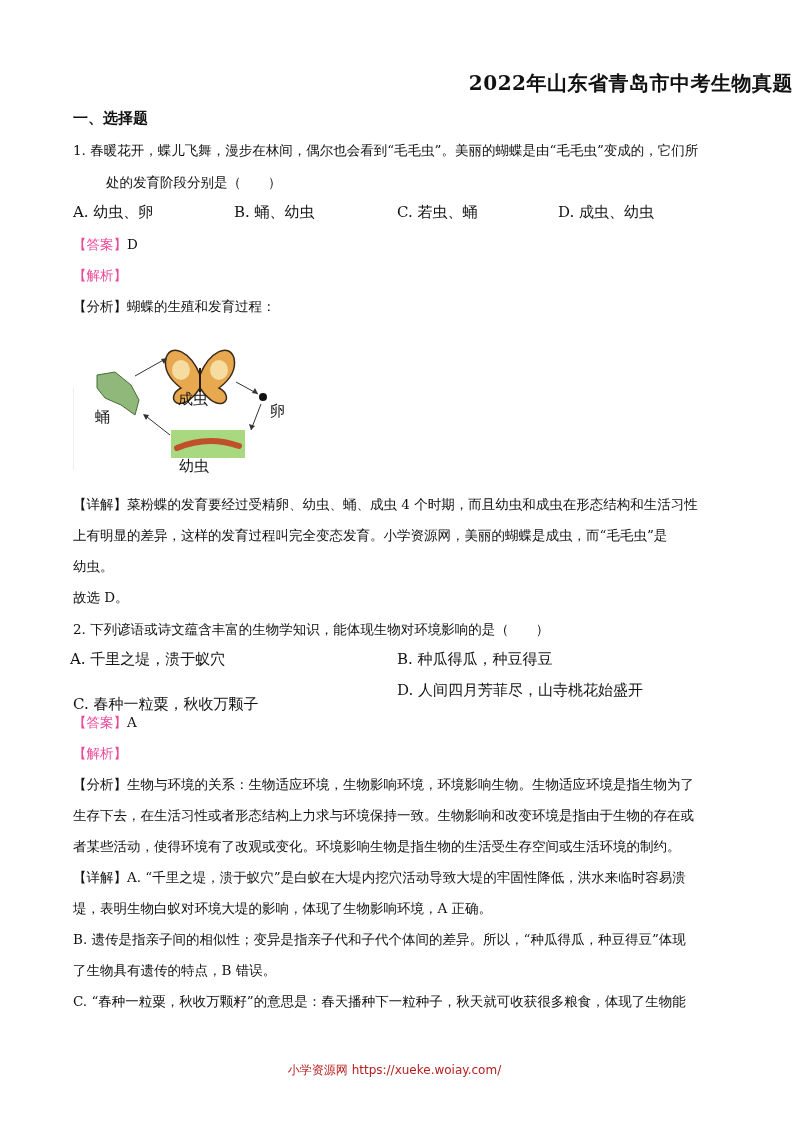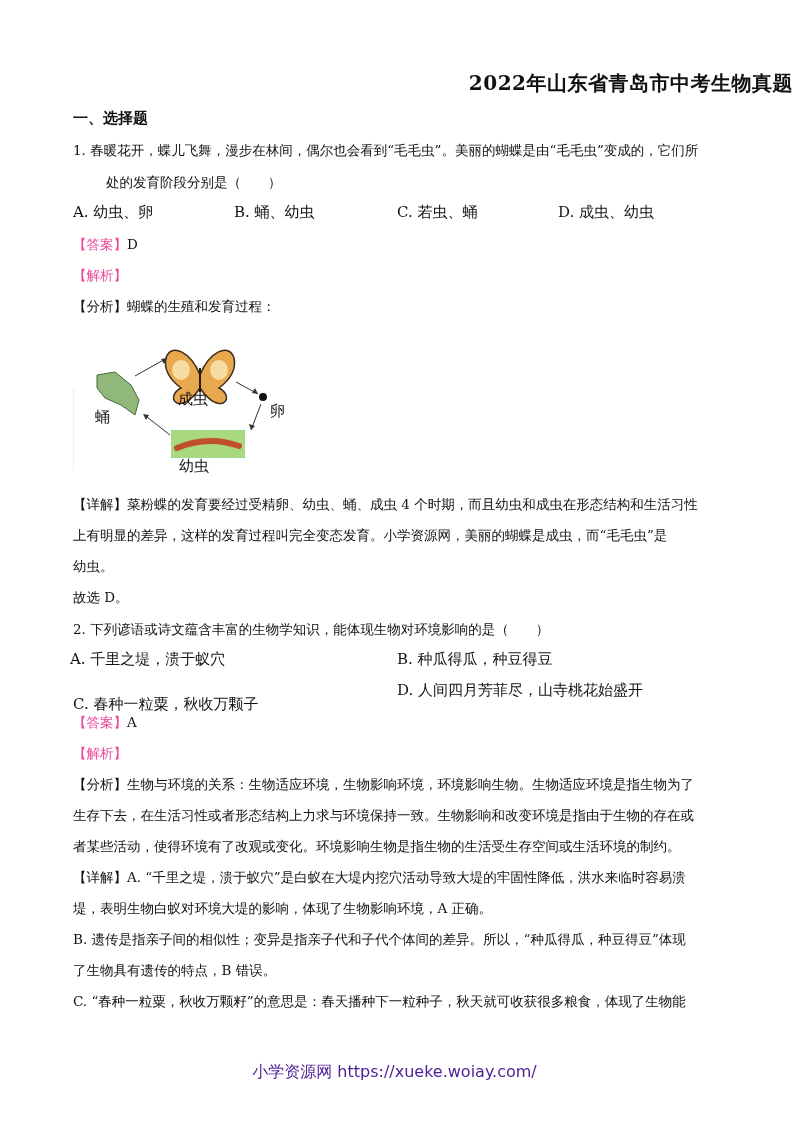--- a/index.html
+++ b/index.html
@@ -5,21 +5,21 @@
   html, body { margin:0; padding:0; background:#ffffff; }
   body { width:793px; height:1122px; position:relative; overflow:hidden;
          font-family:"DejaVu Serif","Liberation Serif",serif; color:#111; }
   .title { position:absolute; top:70px; left:0; width:793px; text-align:right;
            font-size:20px; font-weight:bold; letter-spacing:0.5px; }
   .line { position:absolute; left:73px; font-size:13.5px; line-height:20px; white-space:nowrap; }
   .h1 { font-weight:bold; font-size:15px; }
   .lbl { color:#ec4899; }
   .opt { position:absolute; font-size:15px; white-space:nowrap; }
   .footer { position:absolute; top:1062px; left:0; width:789px; text-align:center;
-            font-family:"DejaVu Sans","Liberation Sans",sans-serif; font-size:16px; color:#4c1d95; }
+            font-family:"DejaVu Sans","Liberation Sans",sans-serif; font-size:12px; color:#b91c1c; }
   .diagram { position:absolute; left:73px; top:330px; width:230px; height:150px; }
   .dlabel { position:absolute; font-family:"DejaVu Sans","Liberation Sans",sans-serif;
             font-size:15px; color:#111; }
 </style>
 </head>
 <body>
 
 <div class="title">2022年山东省青岛市中考生物真题</div>
 
 <div class="line h1" style="top:108px;">一、选择题</div>

